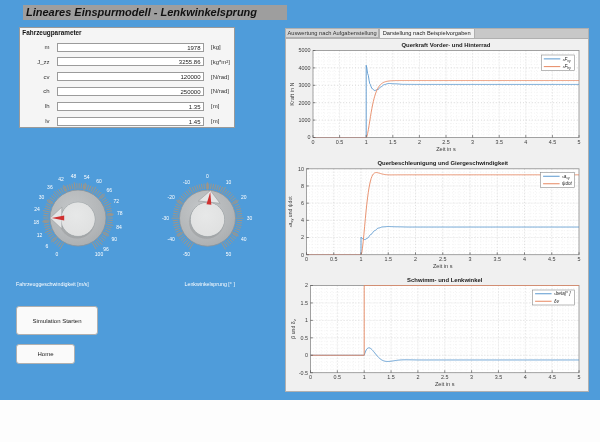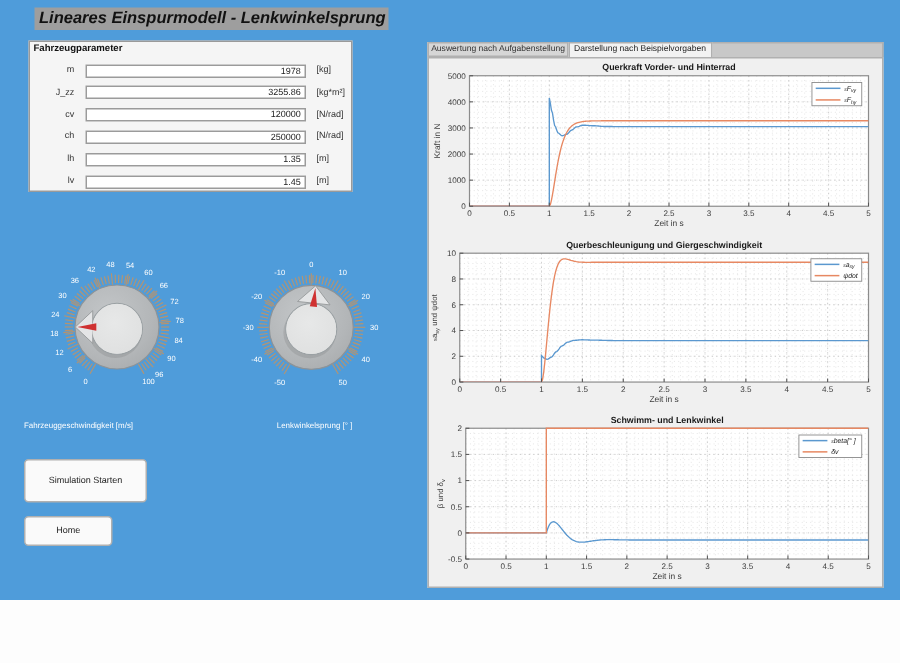--- a/index.html
+++ b/index.html
@@ -2,21 +2,21 @@
 <html><head><meta charset="utf-8">
 <style>
 html,body{margin:0;padding:0;}
 *{box-sizing:border-box;font-family:"Liberation Sans",sans-serif;}
 #root{position:relative;width:600px;height:442px;background:#fdfdfd;overflow:hidden;}
 #app{position:absolute;left:0;top:0;width:600px;height:400px;background:#4f9cda;}
 </style></head>
 <body>
 <div id="root">
 <div id="app">
-  <div style="position:absolute;left:23px;top:5px;width:236px;height:15px;background:#9e9e9e;color:#111;font-size:11px;font-weight:bold;font-style:italic;line-height:15px;padding-left:3px;white-space:nowrap;">Lineares Einspurmodell - Lenkwinkelsprung</div>
+  <div style="position:absolute;left:23px;top:5px;width:264px;height:15px;background:#9e9e9e;color:#111;font-size:11px;font-weight:bold;font-style:italic;line-height:15px;padding-left:3px;white-space:nowrap;">Lineares Einspurmodell - Lenkwinkelsprung</div>
 
   <div style="position:absolute;left:18.5px;top:26.5px;width:216px;height:101px;background:#f5f5f5;border:0.8px solid #9a9a9a;">
     <div style="position:absolute;left:2.8px;top:1.6px;font-size:6.4px;font-weight:bold;color:#111;">Fahrzeugparameter</div>
     <div style="position:absolute;left:5px;top:16.4px;width:25px;text-align:right;font-size:6px;color:#333;">m</div>
         <div style="position:absolute;left:37px;top:15.1px;width:147px;height:9px;background:#fff;border:0.7px solid #9b9b9b;font-size:6px;color:#222;text-align:right;padding-right:2px;line-height:8px;">1978</div>
         <div style="position:absolute;left:191.5px;top:16.4px;font-size:6px;color:#333;">[kg]</div>
         <div style="position:absolute;left:5px;top:31.2px;width:25px;text-align:right;font-size:6px;color:#333;">J_zz</div>
         <div style="position:absolute;left:37px;top:29.9px;width:147px;height:9px;background:#fff;border:0.7px solid #9b9b9b;font-size:6px;color:#222;text-align:right;padding-right:2px;line-height:8px;">3255.86</div>
         <div style="position:absolute;left:191.5px;top:31.2px;font-size:6px;color:#333;">[kg*m²]</div>
         <div style="position:absolute;left:5px;top:46.0px;width:25px;text-align:right;font-size:6px;color:#333;">cv</div>

